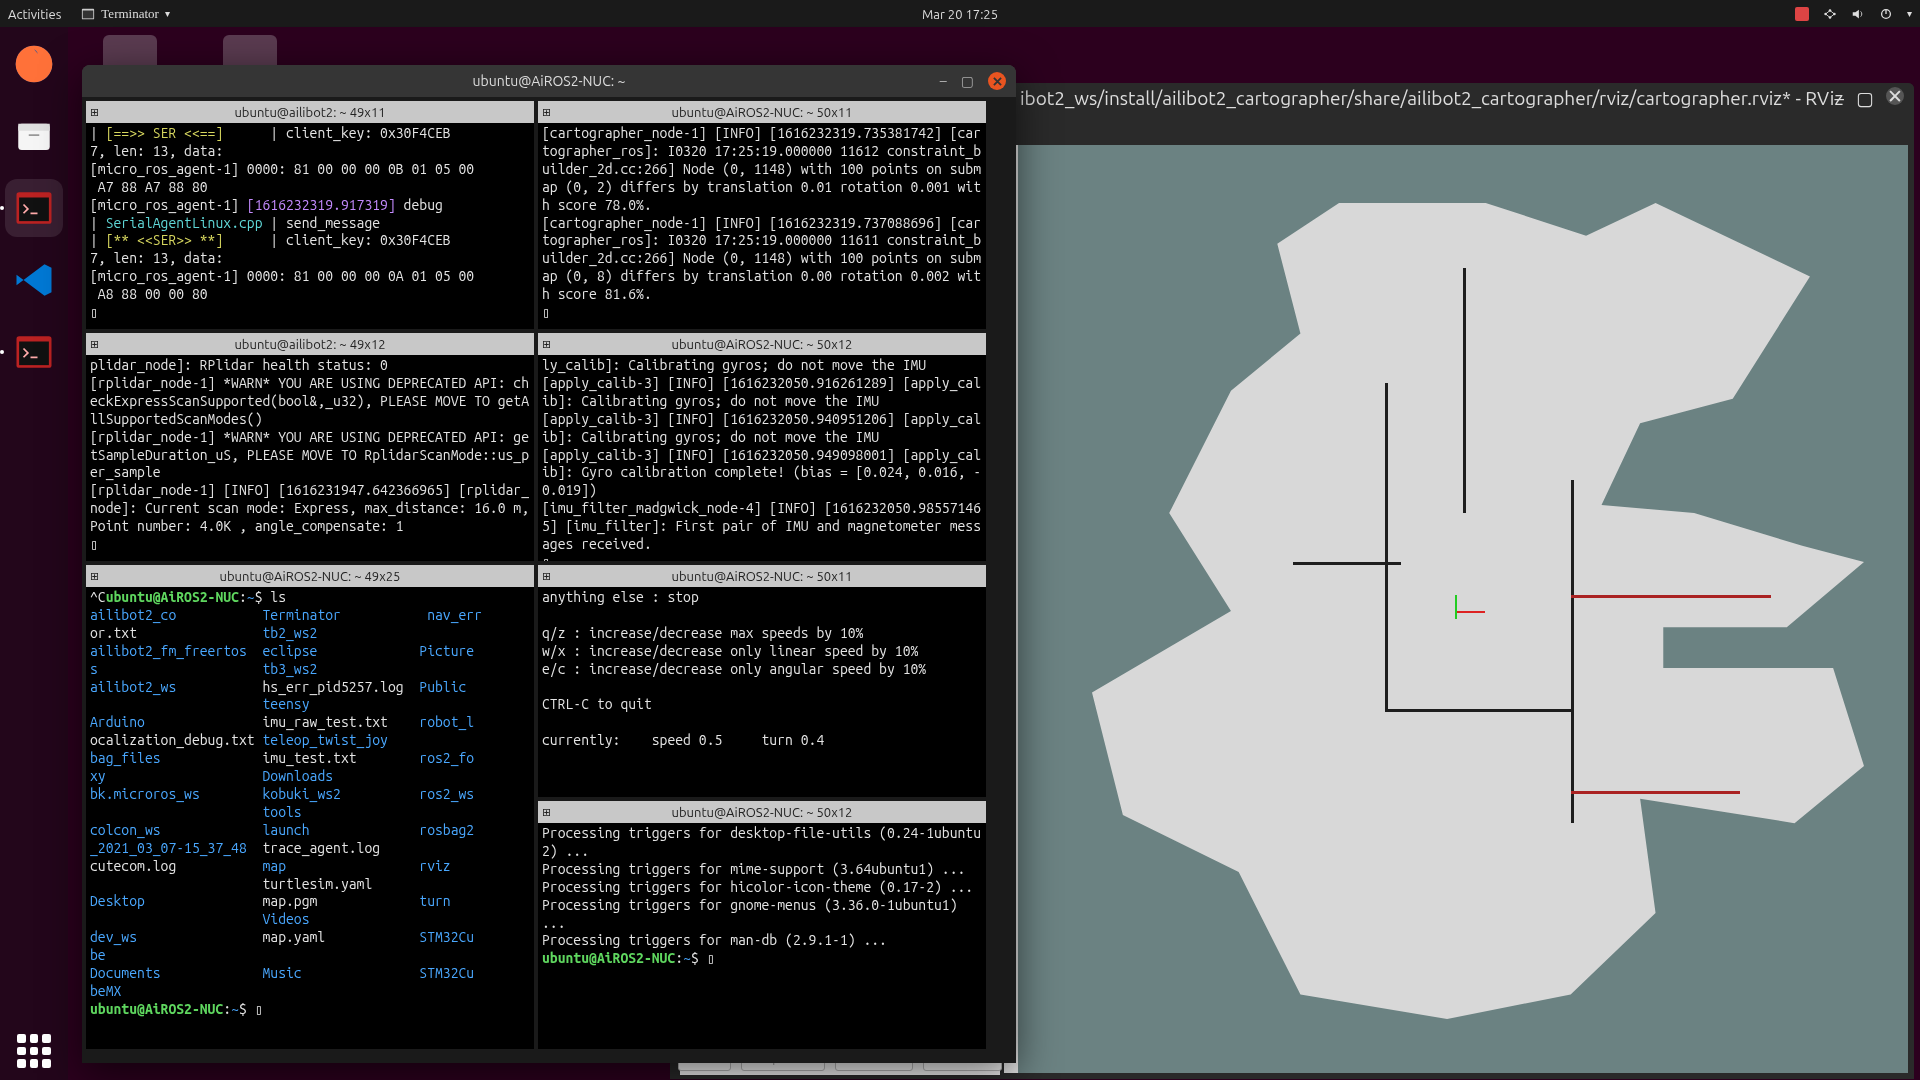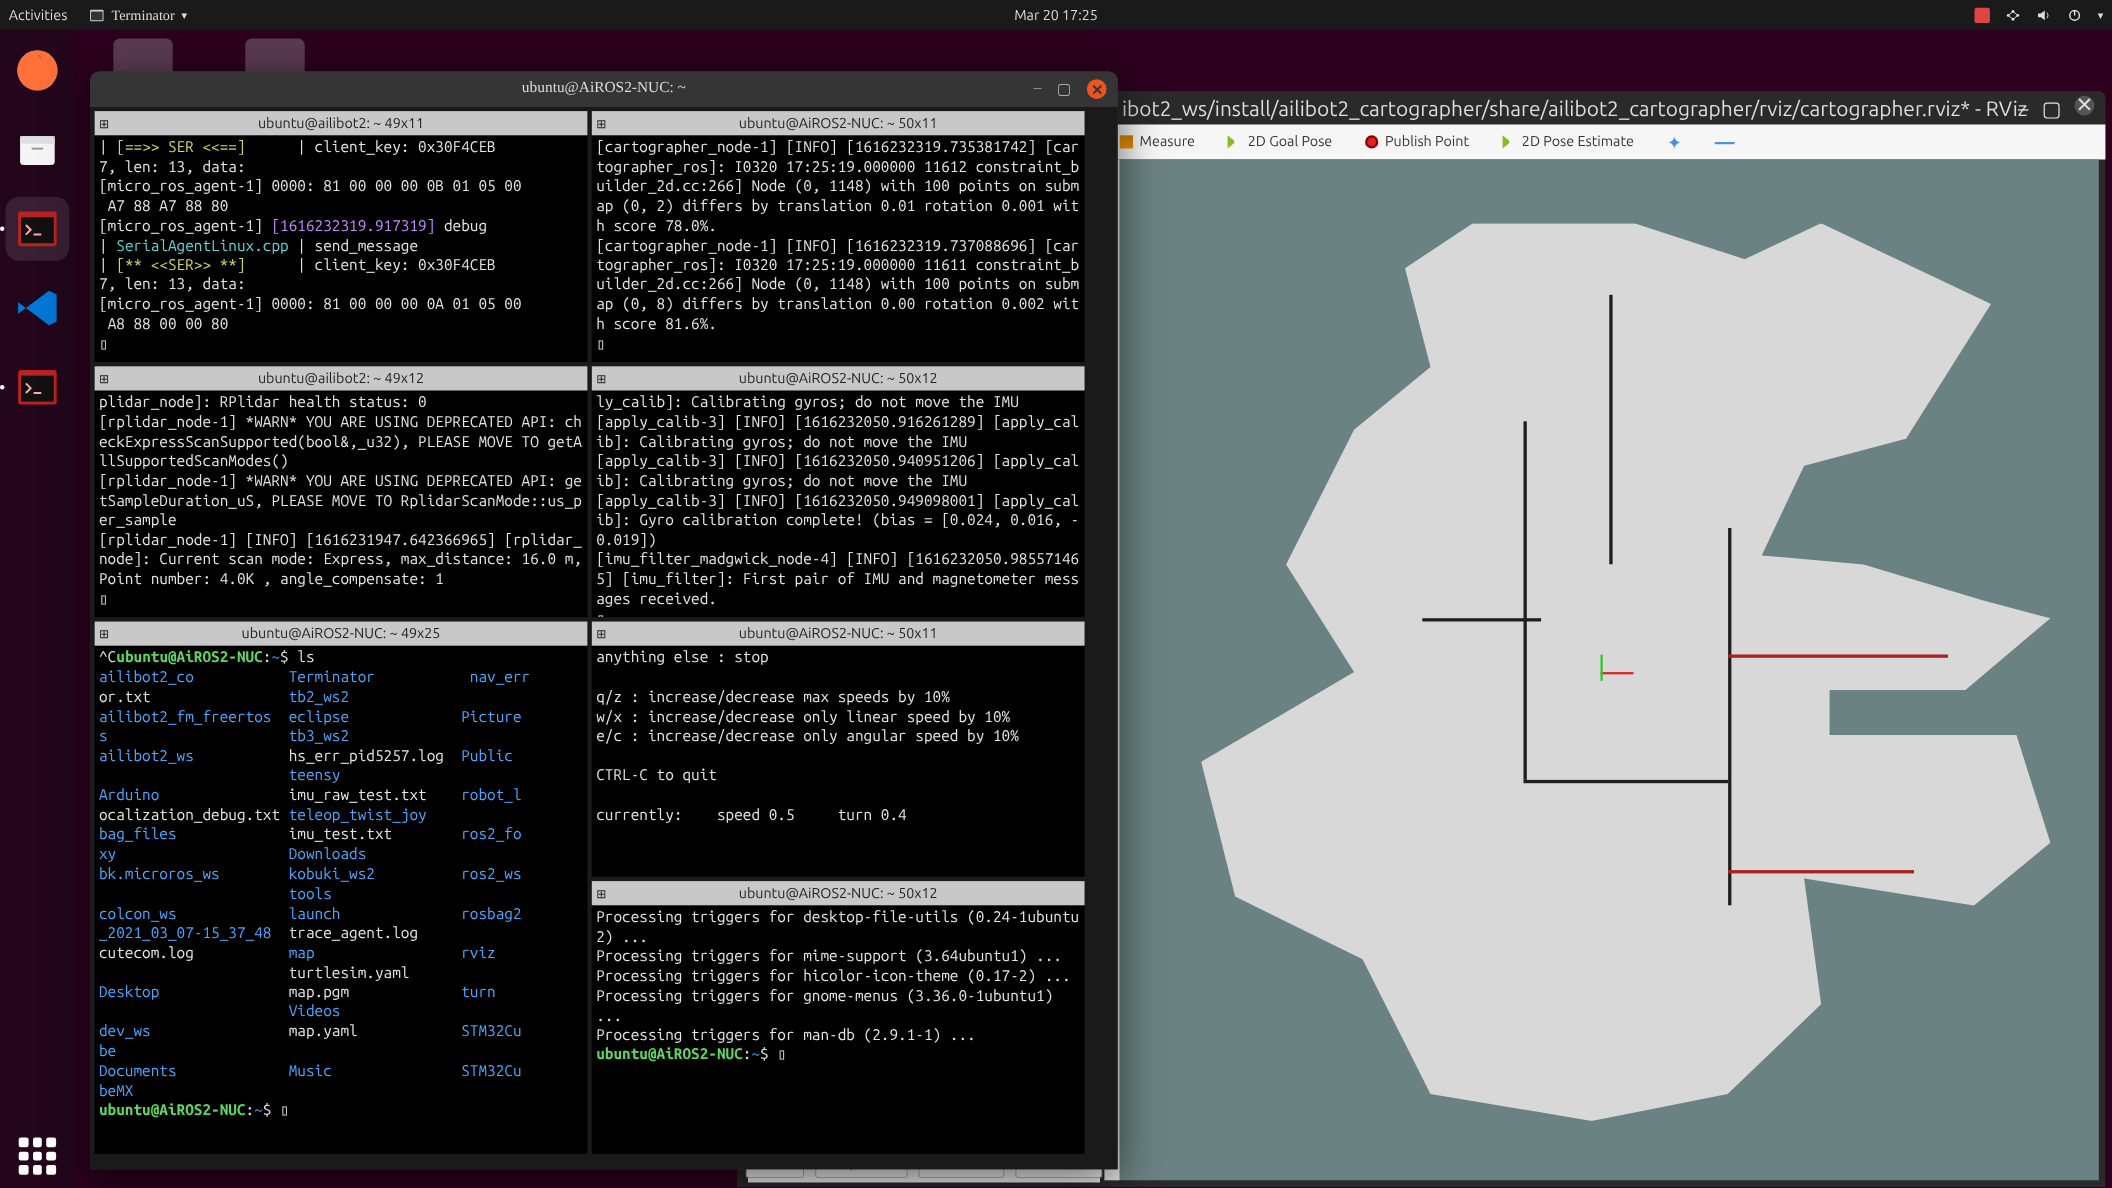--- a/index.html
+++ b/index.html
@@ -61,21 +61,21 @@
   position: absolute; left: 82px; top: 65px;
   width: 934px; height: 998px;
   background: #3f3f3f;
   border-radius: 8px 8px 0 0;
   box-shadow: 0 10px 40px rgba(0,0,0,.6);
   display: flex; flex-direction: column;
 }
 .win-titlebar {
   height: 32px; background: #353535; border-radius: 8px 8px 0 0;
   display: flex; align-items: center; justify-content: center;
-  position: relative; color: #ddd; font-size: 14px; font-family: Liberation Serif, serif;
+  position: relative; color: #ddd; font-size: 14px;
 }
 .win-titlebar .buttons {
   position: absolute; right: 10px; top: 50%; transform: translateY(-50%);
   display: flex; gap: 14px; align-items: center;
 }
 .winbtn { width: 18px; height: 18px; border-radius: 50%; display: flex; align-items: center; justify-content: center; }
 .winbtn.close { background: #e95420; }
 .winbtn svg { width: 9px; height: 9px; stroke: #333; stroke-width: 2; fill: none; }
 
 .panes {
@@ -251,40 +251,20 @@
   </div>
 
 <div class="rviz-window">
   <div class="rviz-title">
     <span>ibot2_ws/install/ailibot2_cartographer/share/ailibot2_cartographer/rviz/cartographer.rviz* - RViz</span>
     <div class="buttons">
       <span>–</span>
       <span>▢</span>
       <span style="background:#555;border-radius:50%;width:18px;height:18px;display:inline-flex;align-items:center;justify-content:center">✕</span>
     </div>
-  </div>
-  <div class="rviz-tools">
-    <div class="tool">
-        <span class="ico ruler-ico"></span>
-        <span>Measure</span>
-      </div>
-    <div class="tool">
-        <span class="ico arrow-ico"></span>
-        <span>2D Goal Pose</span>
-      </div>
-    <div class="tool">
-        <span class="ico pin-ico"></span>
-        <span>Publish Point</span>
-      </div>
-    <div class="tool">
-        <span class="ico arrow-ico"></span>
-        <span>2D Pose Estimate</span>
-      </div>
-    <span class="plus-ico">✦</span>
-    <span class="minus-ico">—</span>
   </div>
   <div class="expanderbar"></div>
   <div class="rviz-canvas">
     <div class="map-shape">
       <div class="map-wall" style="left:38%;top:22%;width:3px;height:40%"></div>
       <div class="map-wall" style="left:48%;top:8%;width:3px;height:30%"></div>
       <div class="map-wall" style="left:62%;top:34%;width:3px;height:42%"></div>
       <div class="map-wall" style="left:38%;top:62%;width:24%;height:3px"></div>
       <div class="map-wall" style="left:26%;top:44%;width:14%;height:3px"></div>
       <div class="map-wall" style="left:62%;top:48%;width:26%;height:3px;background:#a22"></div>

